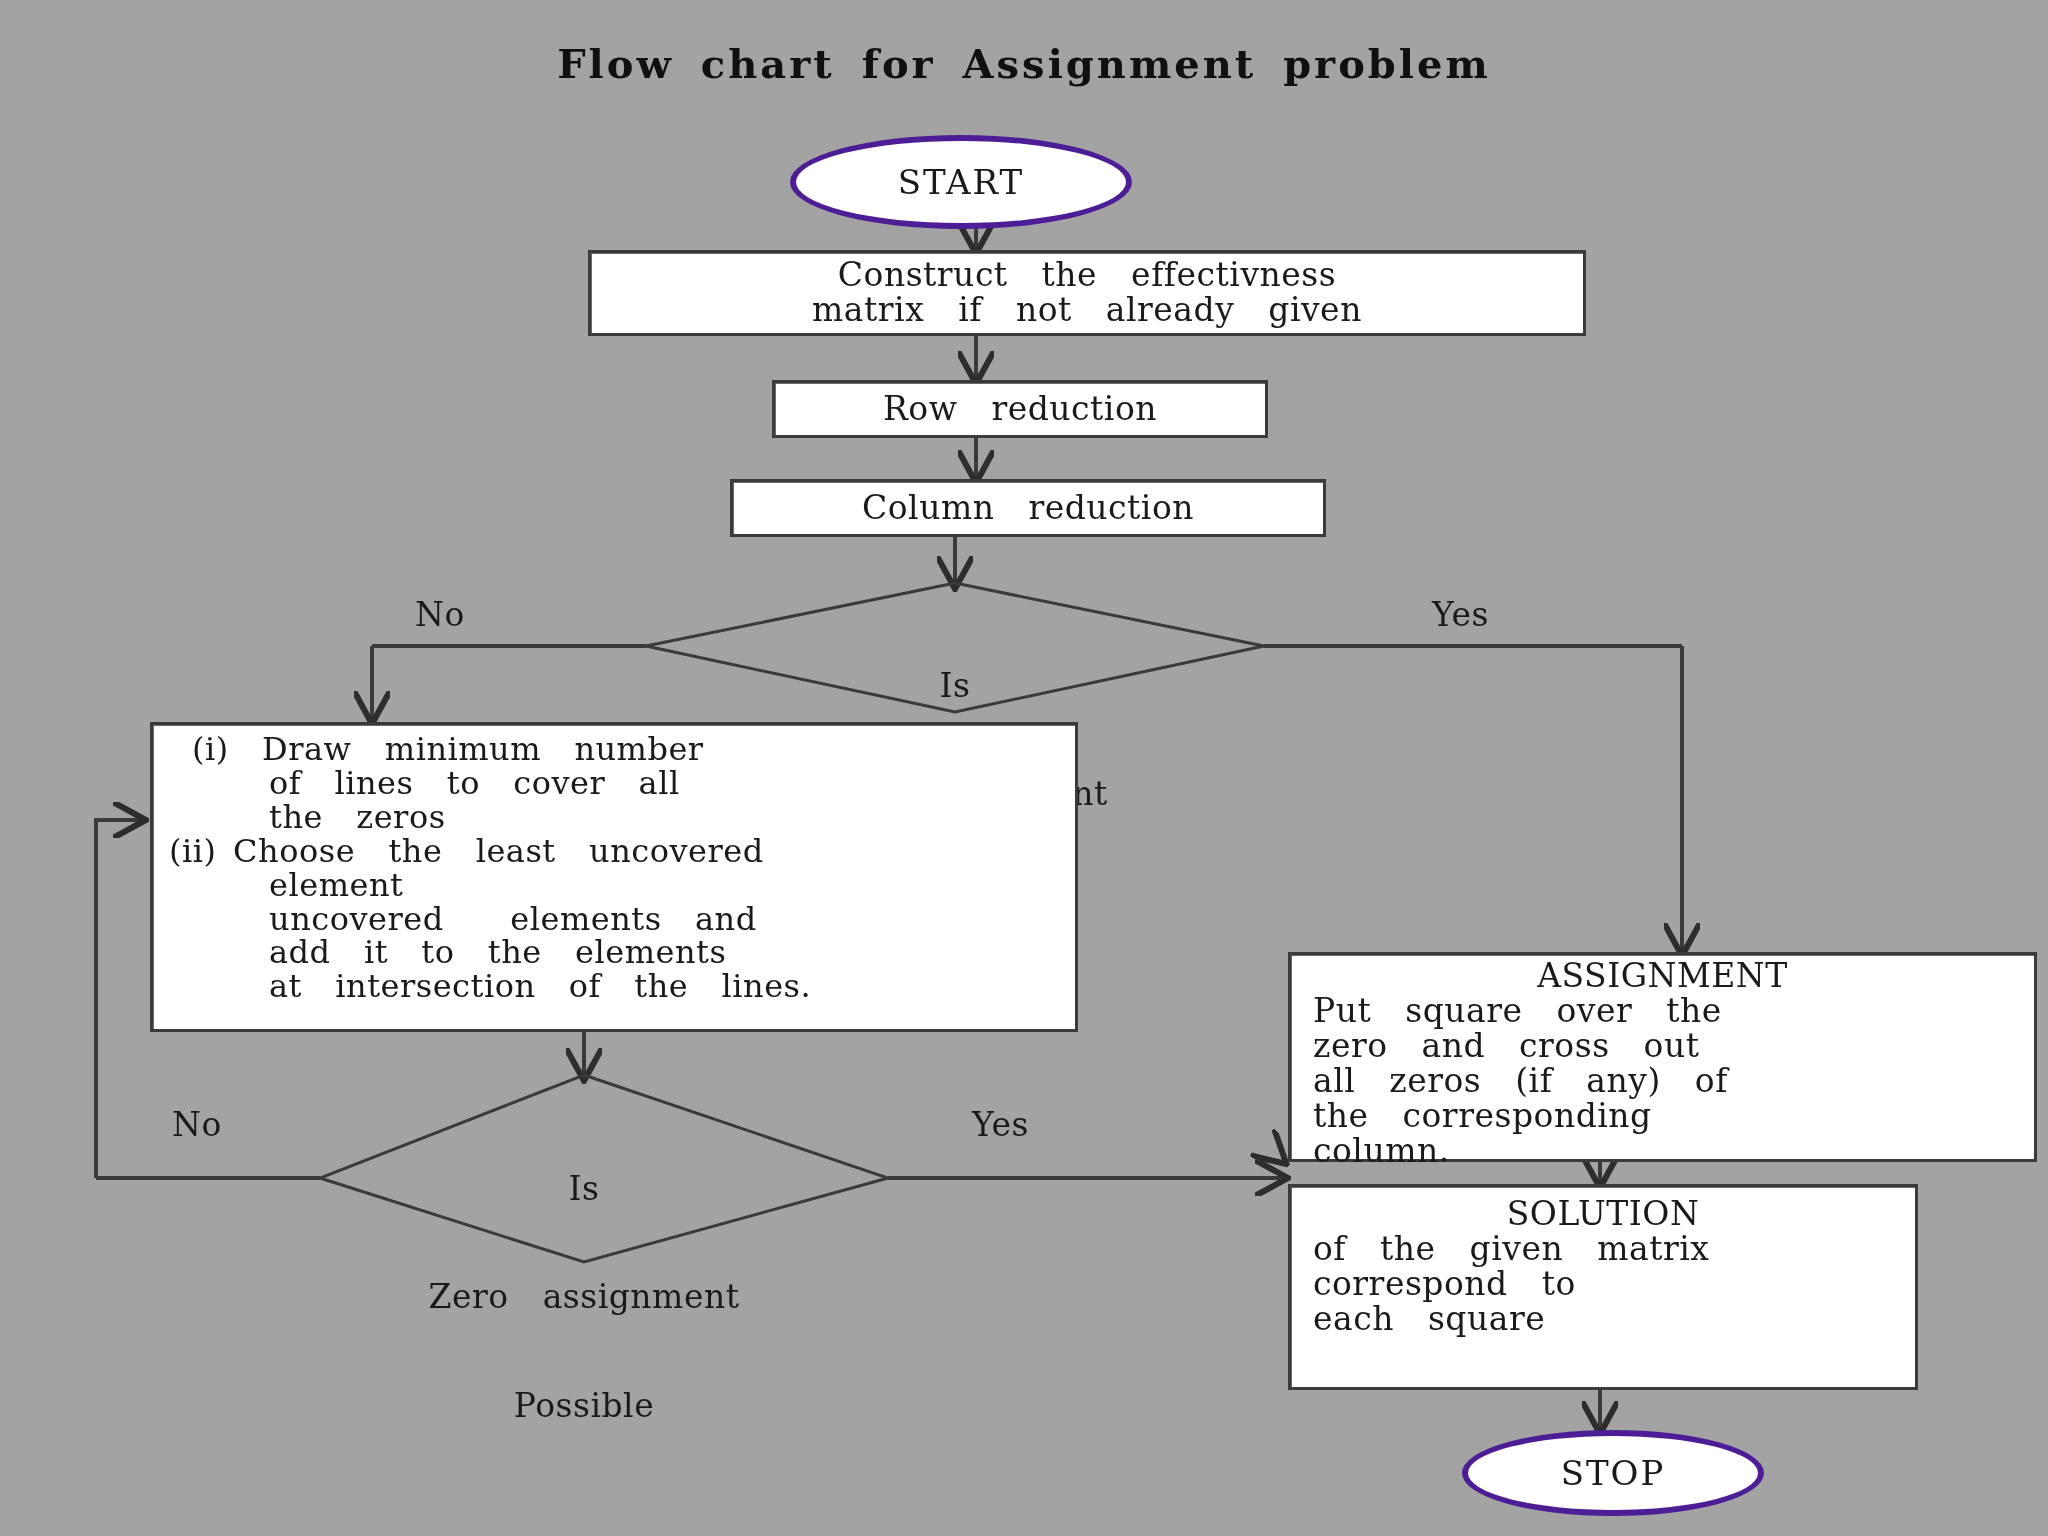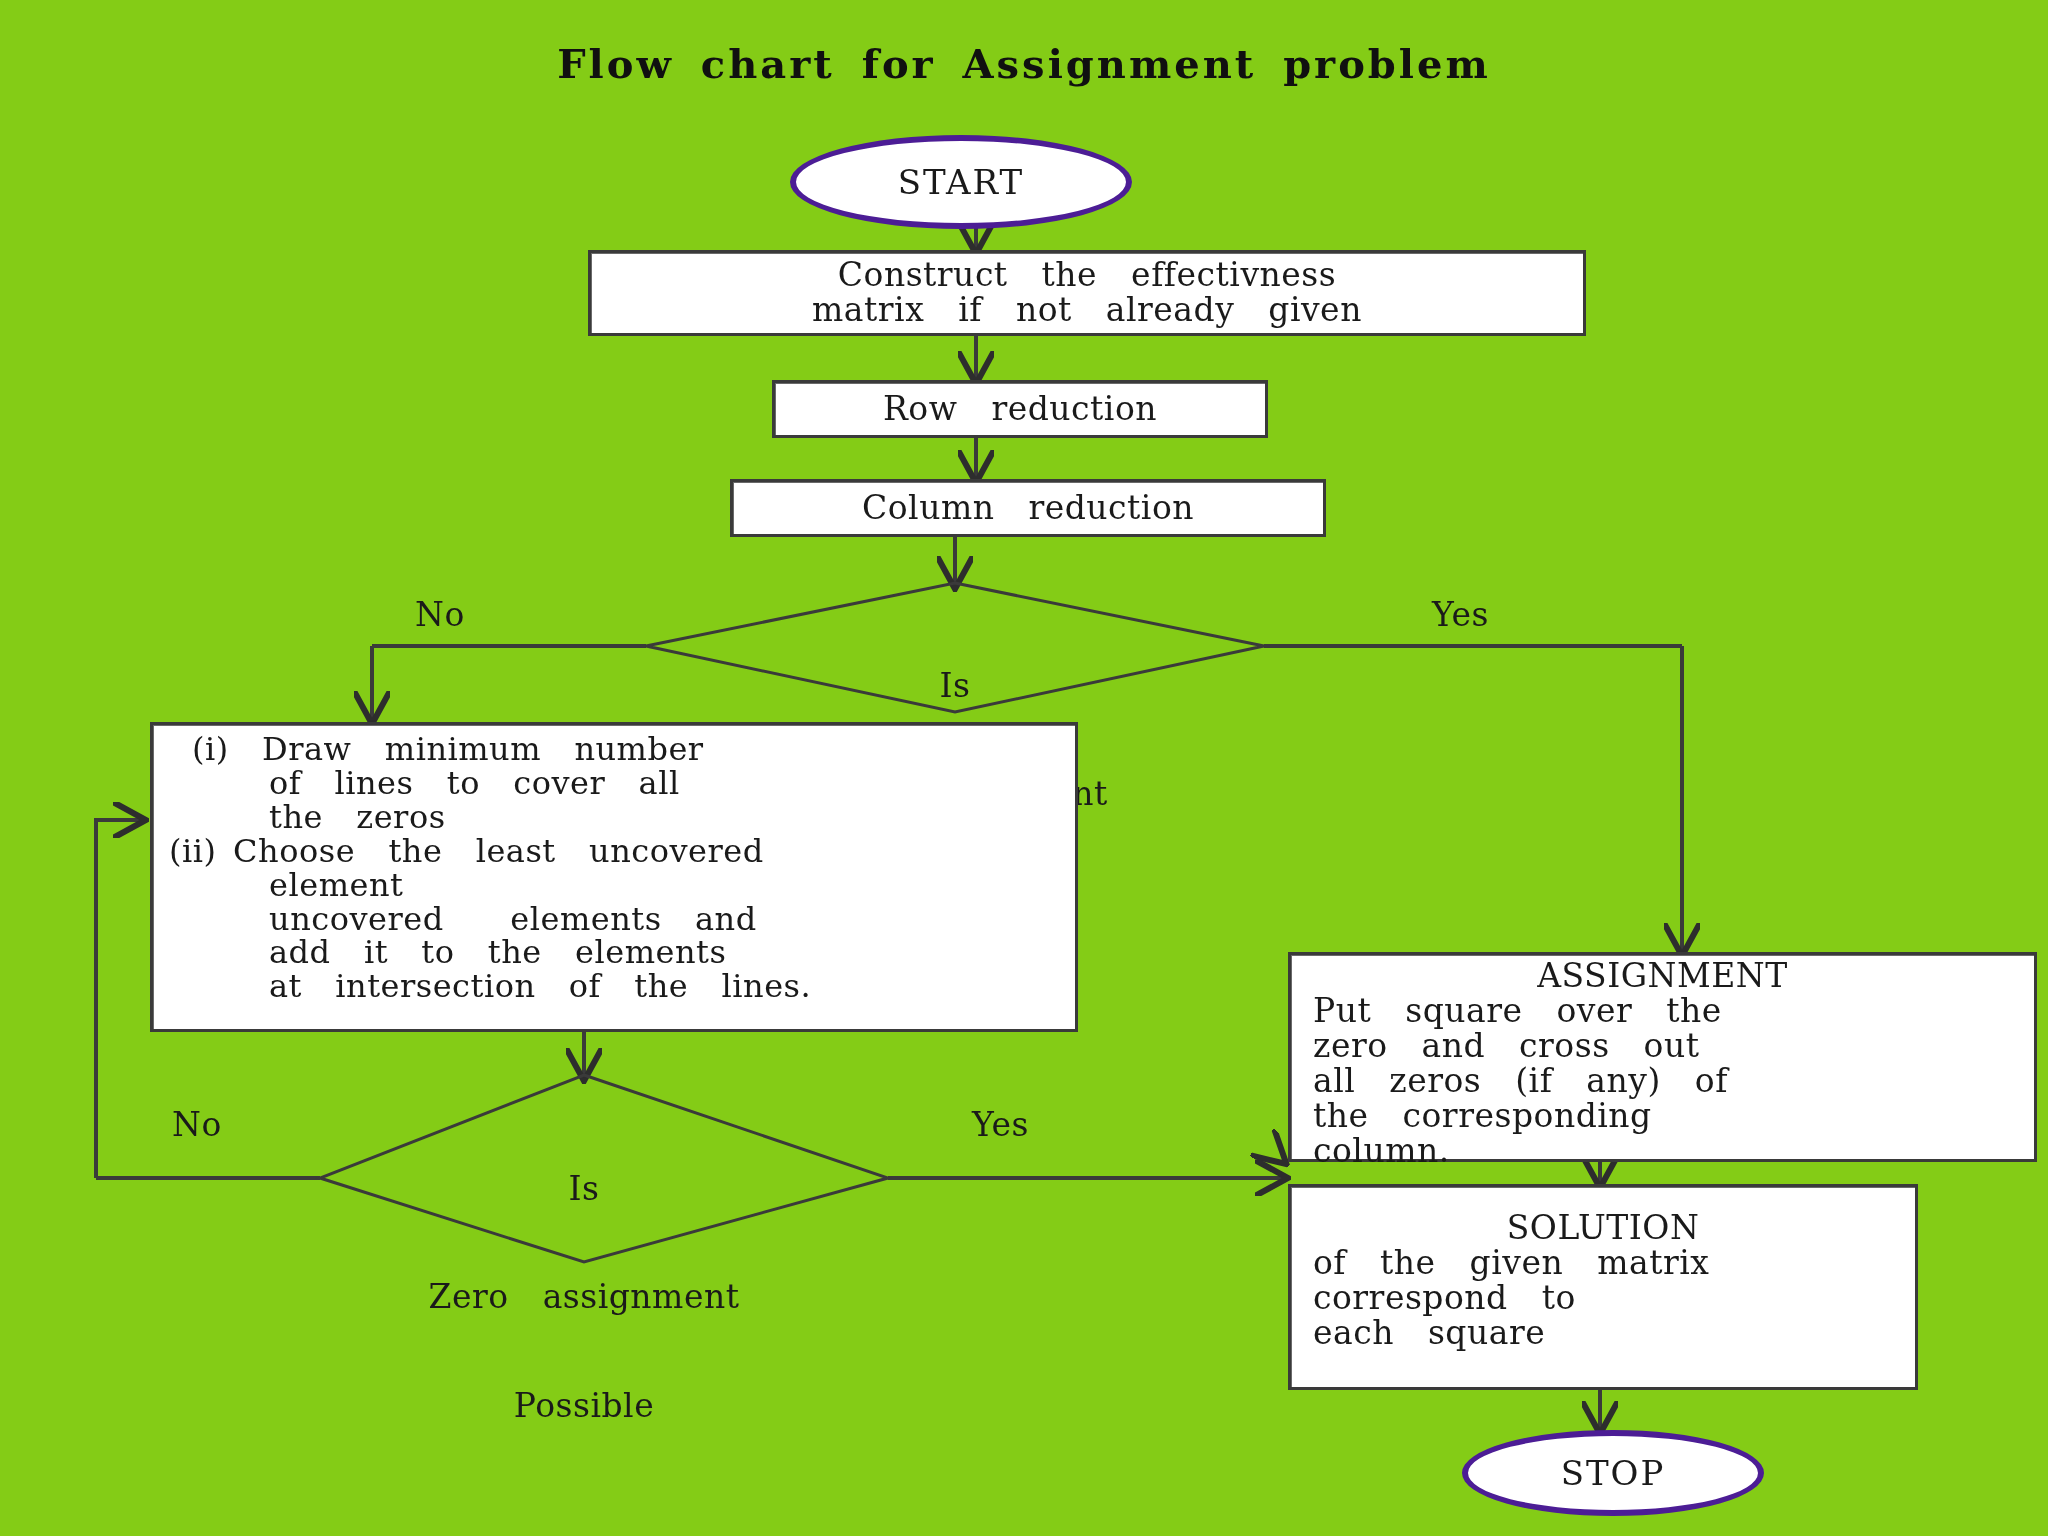--- a/index.html
+++ b/index.html
@@ -4,21 +4,21 @@
 <style>
   html, body {
     margin: 0;
     padding: 0;
     background: #ffffff;
   }
   #page {
     position: relative;
     width: 2048px;
     height: 1536px;
-    background: #84cc16;
+    background: #a3a3a3;
     overflow: hidden;
     font-family: "DejaVu Serif", "Liberation Serif", serif;
     color: #1a1a1a;
   }
   #wires {
     position: absolute;
     left: 0; top: 0;
     width: 2048px;
     height: 1536px;
     pointer-events: none;
@@ -194,21 +194,21 @@
 
   <div class="node boxnode" style="left:1288px; top:952px; width:749px; height:210px; padding:4px 22px; justify-content:flex-start;">
     <div class="line ctr">ASSIGNMENT</div>
     <div class="line lft">Put  square  over  the</div>
     <div class="line lft">zero  and  cross  out</div>
     <div class="line lft">all  zeros  (if  any)  of</div>
     <div class="line lft">the  corresponding</div>
     <div class="line lft">column.</div>
   </div>
 
-  <div class="node boxnode" style="left:1288px; top:1184px; width:630px; height:206px; padding:24px 22px; justify-content:flex-start;">
+  <div class="node boxnode" style="left:1288px; top:1184px; width:630px; height:206px; padding:10px 22px; justify-content:flex-start;">
     <div class="line ctr">SOLUTION</div>
     <div class="line lft">of  the  given  matrix</div>
     <div class="line lft">correspond  to</div>
     <div class="line lft">each  square</div>
   </div>
 
   <div class="term" style="left:1462px; top:1430px; width:290px; height:74px;">
     <span>STOP</span>
   </div>
 

